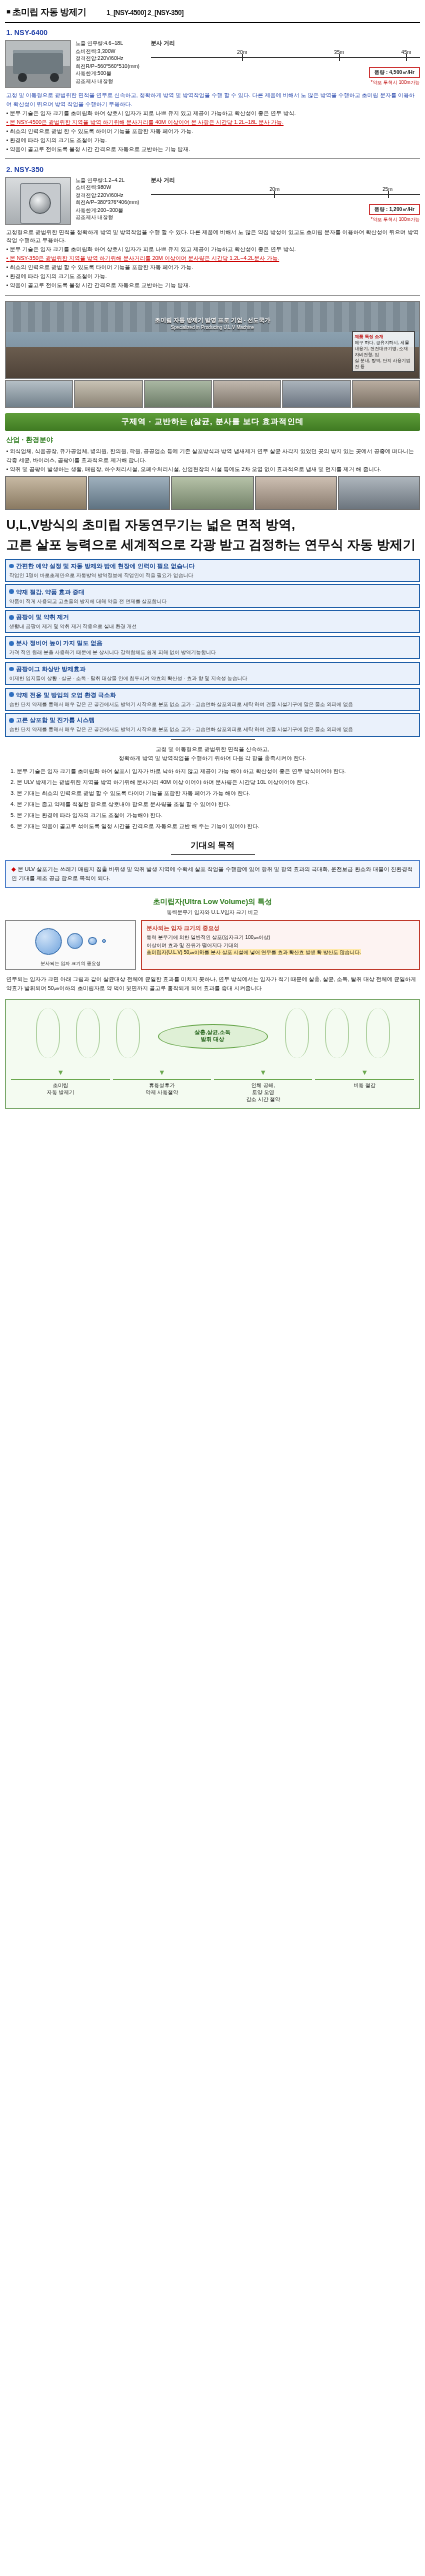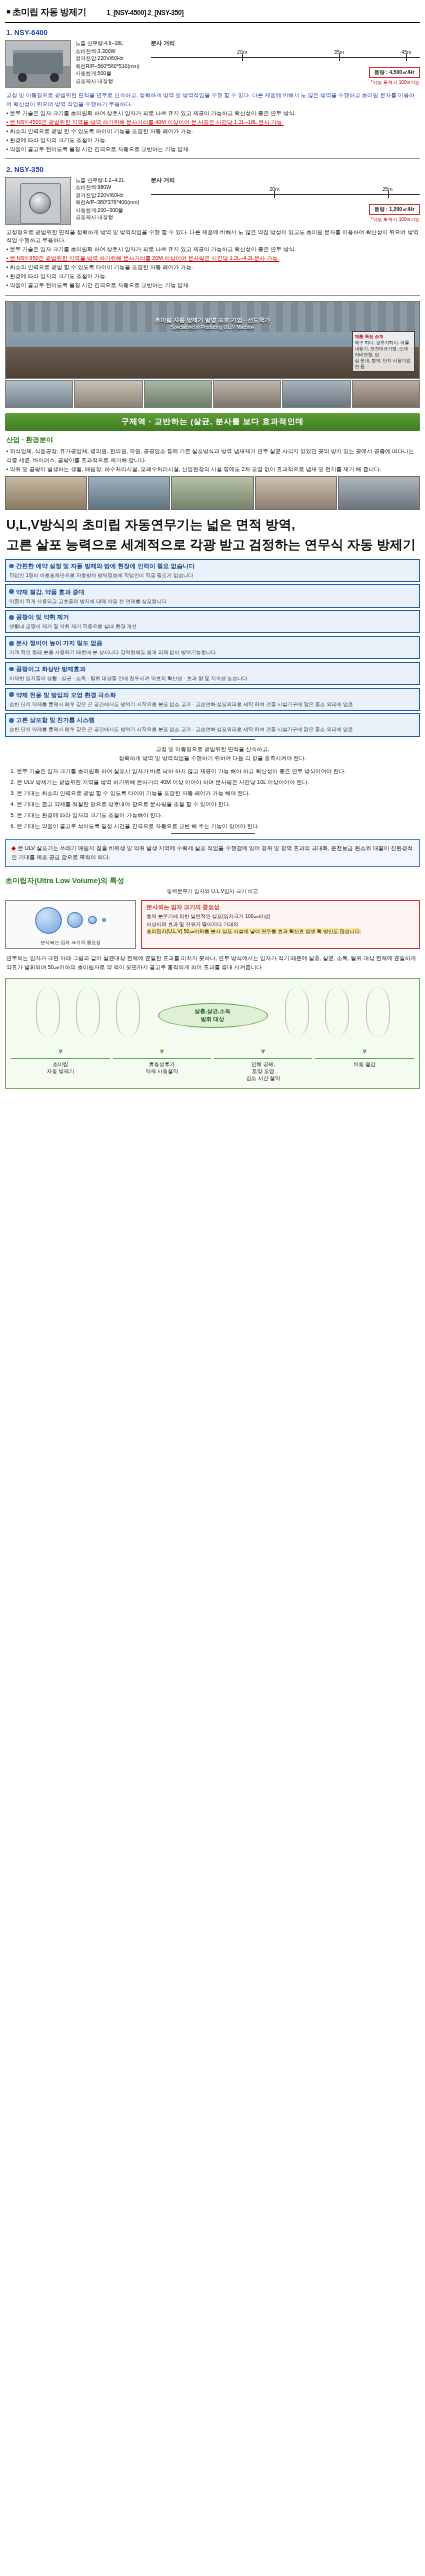--- a/index.html
+++ b/index.html
@@ -238,21 +238,21 @@
     border: 0.5px solid #4b7dc9;
     background: #f2f6fd;
     padding: 4.2px 5.2px;
     font-size: 5.5px;
     line-height: 1.6;
   }
   .purpose-box .mark { color: #c00; font-weight: bold; margin-right: 2.1px; }
 
   
   .ulv-h {
-    color: #2f7d1f; font-weight: bold; font-size: 7.3px;
+    text-align: center; color: #2f7d1f; font-weight: bold; font-size: 7.3px;
     margin: 9.4px 0 2.1px 0;
   }
   .ulv-sub { text-align: center; font-size: 5.2px; margin-bottom: 4.2px; }
   .two-col { display: flex; gap: 5.2px; align-items: stretch; }
   .drop-card {
     flex: 0 0 131px; border: 0.5px solid #888; padding: 3.1px; background: #fafafa;
   }
   .drops { display: flex; align-items: center; gap: 5.2px; height: 33px; justify-content: center;}
   .drop {
     border-radius: 50%;
@@ -474,20 +474,21 @@
 정확하게 방역 및 방역작업을 수행하기 위하여 다음 각 항을 충족시켜야 한다.</div>
   <ol class="cond">
     <li>분무 기술은 입자 크기를 초미립화 하여 살포시 입자가 바로 낙하 하지 않고 제공이 가능 해야 하고 확산성이 좋은 연무 방식이여야 한다.</li>
     <li>본 ULV 방제기는 광범위한 지역을 방역 하기위해 분사거리 40M 이상 이어야 하며 분사량은 시간당 10L 이상이어야 한다.</li>
     <li>본 기대는 최소의 인력으로 광범 할 수 있도록 타이머 기능을 포함한 자동 페어가 가능 해야 한다.</li>
     <li>본 기대는 좁고 약제를 적절한 항으로 상호내야 함으로 분사량을 조절 할 수 있어야 한다.</li>
     <li>본 기대는 환경에 따라 입자의 크기도 조절이 가능해야 한다.</li>
     <li>본 기대는 약품이 골고루 섞이도록 일정 시간을 간격으로 자동으로 교반 해 주는 기능이 있어야 한다.</li>
   </ol>
 
+  <div class="big-h">기대의 목적</div>
   <hr class="rule-under">
   <div class="purpose-box">
     <span class="mark">◆</span><span>본 ULV 살포기는 쓰레기 매립지 침출 비위생 및 악취 발생 지역에 수확세 살포 작업을 수행함에 있어 항취 및 항역 효과의 극대화, 운전보급 환소와 대불이 친환경적인 기대를 제조 공급 함으로 목적이 되다.</span>
   </div>
 
   <div class="ulv-h">초미립자(Ultra Low Volume)의 특성</div>
   <div class="ulv-sub">동력분무기 입자와 U.L.V입자 크기 비교</div>
   <div class="two-col">
     <div class="drop-card">
       <div class="drops">

